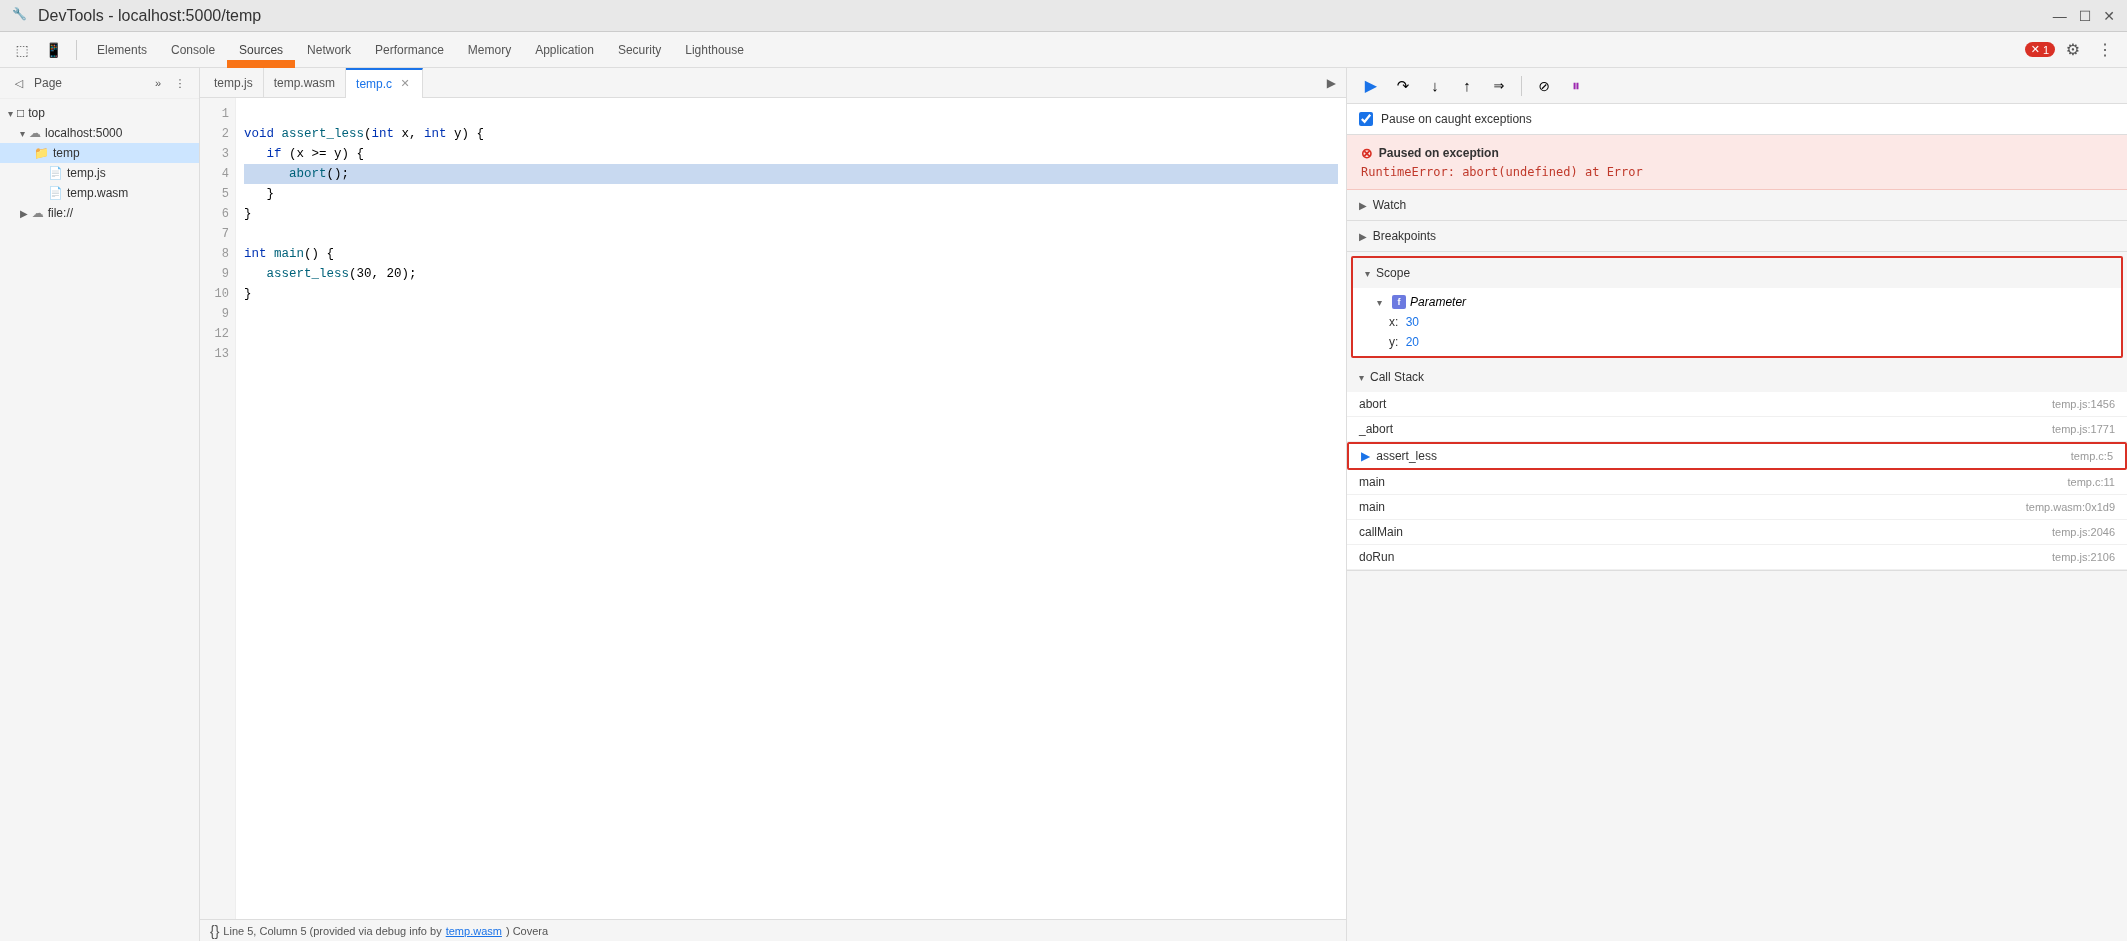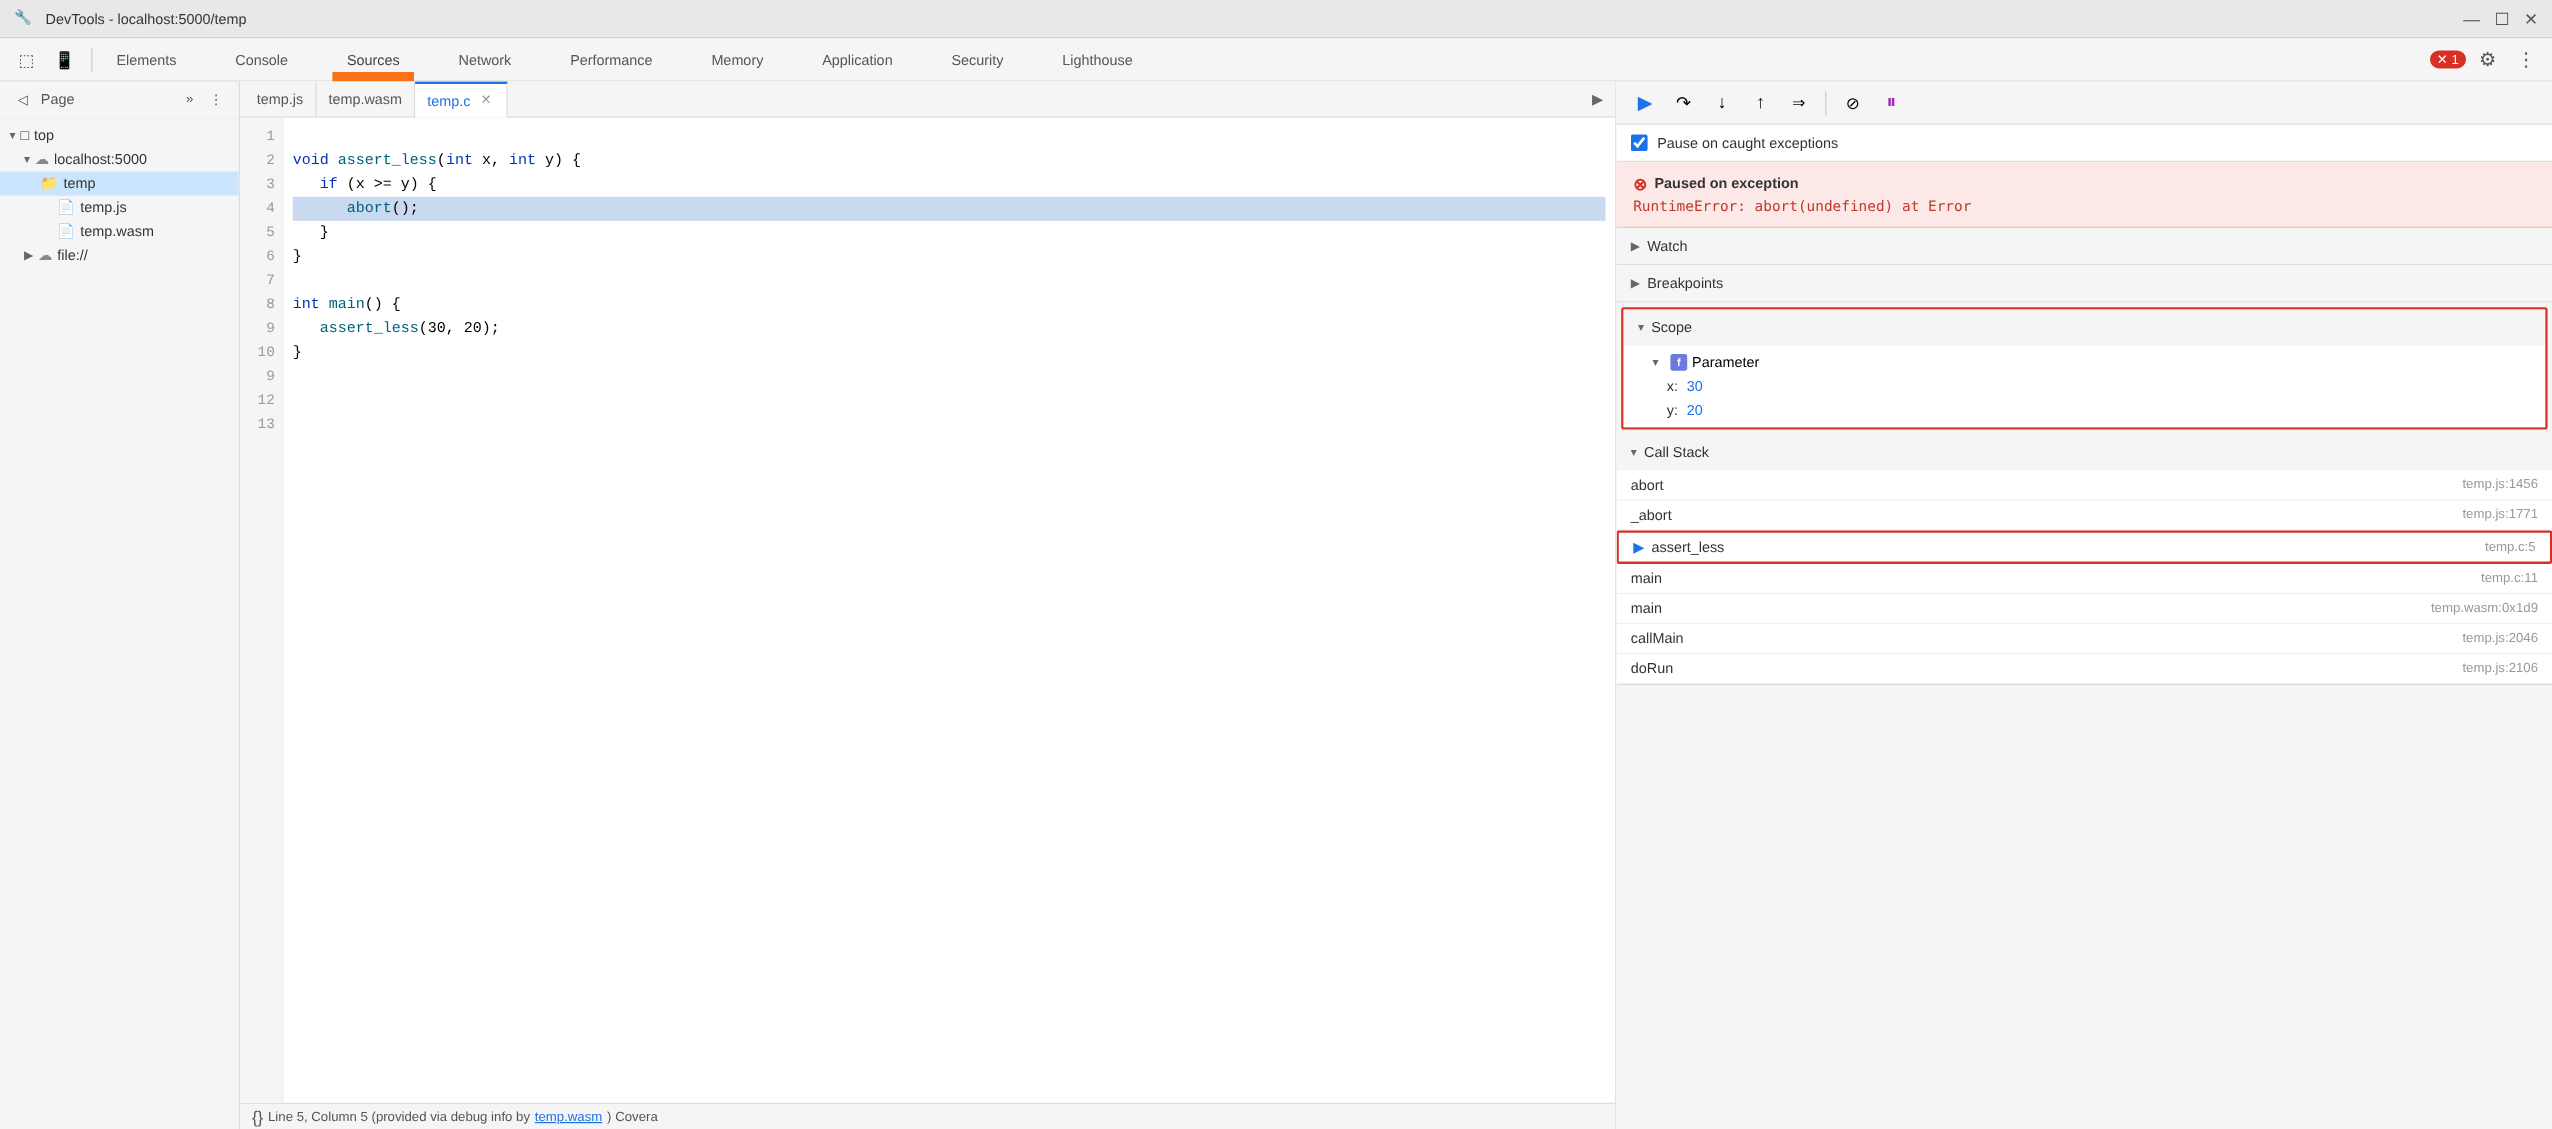--- a/index.html
+++ b/index.html
@@ -4,21 +4,21 @@
   <style>
     * { box-sizing: border-box; margin: 0; padding: 0; }
     body { font-family: -apple-system, 'Segoe UI', sans-serif; font-size: 12px; background: #f0f0f0; overflow: hidden; }
 
     
     #titlebar {
       display: flex; align-items: center; background: #e8e8e8; height: 32px;
       padding: 0 12px; border-bottom: 1px solid #ccc; user-select: none;
     }
     #titlebar .icon { width: 18px; height: 18px; margin-right: 8px; }
-    #titlebar .title { font-size: 12px; color: #333; flex: 1; }
+    #titlebar .title { font-size: 16px; color: #333; flex: 1; }
     #titlebar .win-controls { display: flex; gap: 12px; }
     #titlebar .win-btn { font-size: 14px; cursor: pointer; color: #555; background: none; border: none; }
 
     
     #navbar {
       display: flex; align-items: center; background: #f5f5f5; height: 36px;
       border-bottom: 1px solid #ddd; padding: 0 8px; gap: 4px;
     }
     .nav-icon-btn { width: 28px; height: 28px; display: flex; align-items: center; justify-content: center; border-radius: 3px; cursor: pointer; border: none; background: none; color: #555; font-size: 14px; }
     .nav-sep { width: 1px; height: 20px; background: #ccc; margin: 0 4px; }
@@ -124,21 +124,21 @@
     <button class="win-btn">—</button>
     <button class="win-btn">☐</button>
     <button class="win-btn">✕</button>
   </div>
 </div>
 
 <div id="navbar">
   <button class="nav-icon-btn" title="Inspect element">⬚</button>
   <button class="nav-icon-btn" title="Device toolbar">📱</button>
   <div class="nav-sep"></div>
-  <div id="nav-tabs" style="display:flex;align-items:center;gap:25px;">
+  <div id="nav-tabs" style="display:flex;align-items:center;">
   <div class="nav-tab">Elements</div>
       <div class="nav-tab">Console</div>
       <div class="nav-tab active">Sources</div>
       <div class="nav-tab">Network</div>
       <div class="nav-tab">Performance</div>
       <div class="nav-tab">Memory</div>
       <div class="nav-tab">Application</div>
       <div class="nav-tab">Security</div>
       <div class="nav-tab">Lighthouse</div>
     </div>
@@ -291,21 +291,21 @@
 
       <div id="scope-section">
         <div class="section-header">
           <span class="section-arrow">▾</span>
           <span>Scope</span>
         </div>
         <div class="section-body">
           <div class="scope-item">
             <span class="section-arrow">▾</span>
             <span class="param-icon">f</span>
-            <span style="font-weight:500;">Parameter</span>
+            <span style="font-weight:500;font-style:italic;">Parameter</span>
           </div>
           <div class="scope-sub">
             <span>x:</span>
             <span class="scope-val">30</span>
           </div>
           <div class="scope-sub">
             <span>y:</span>
             <span class="scope-val">20</span>
           </div>
         </div>

